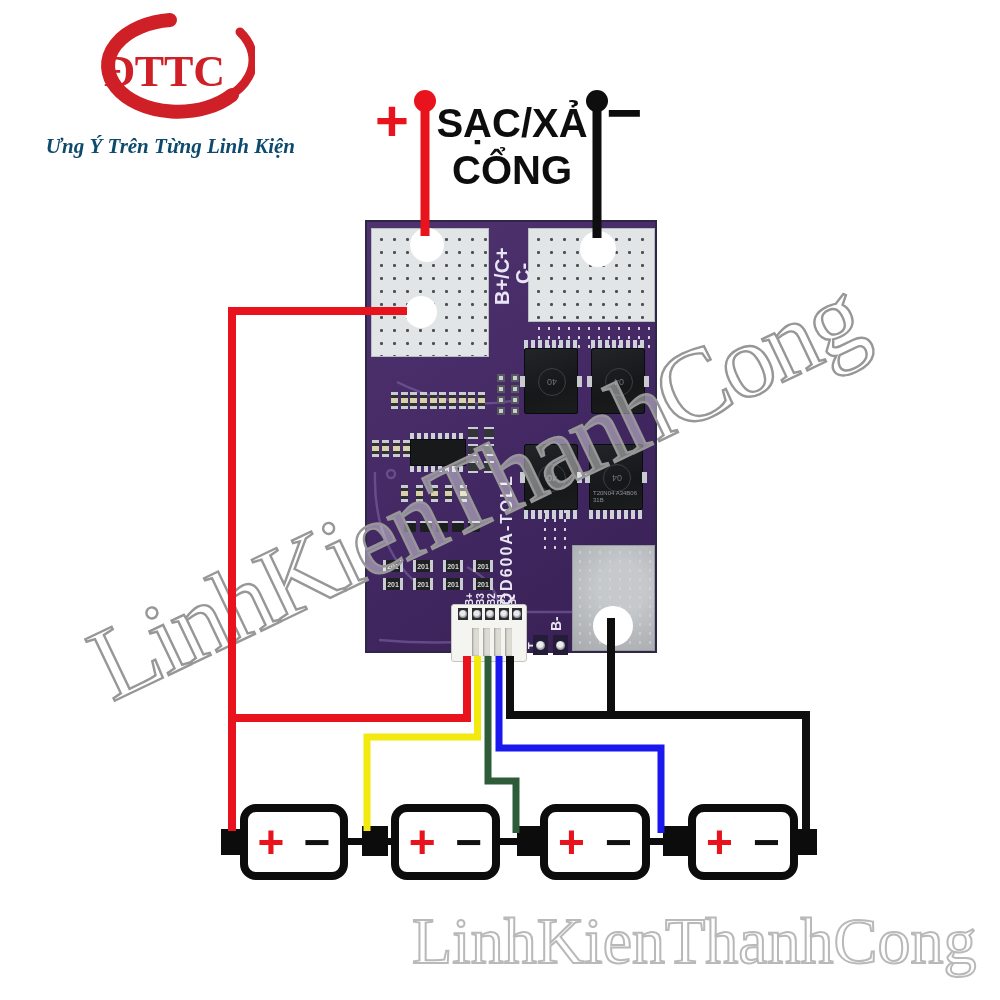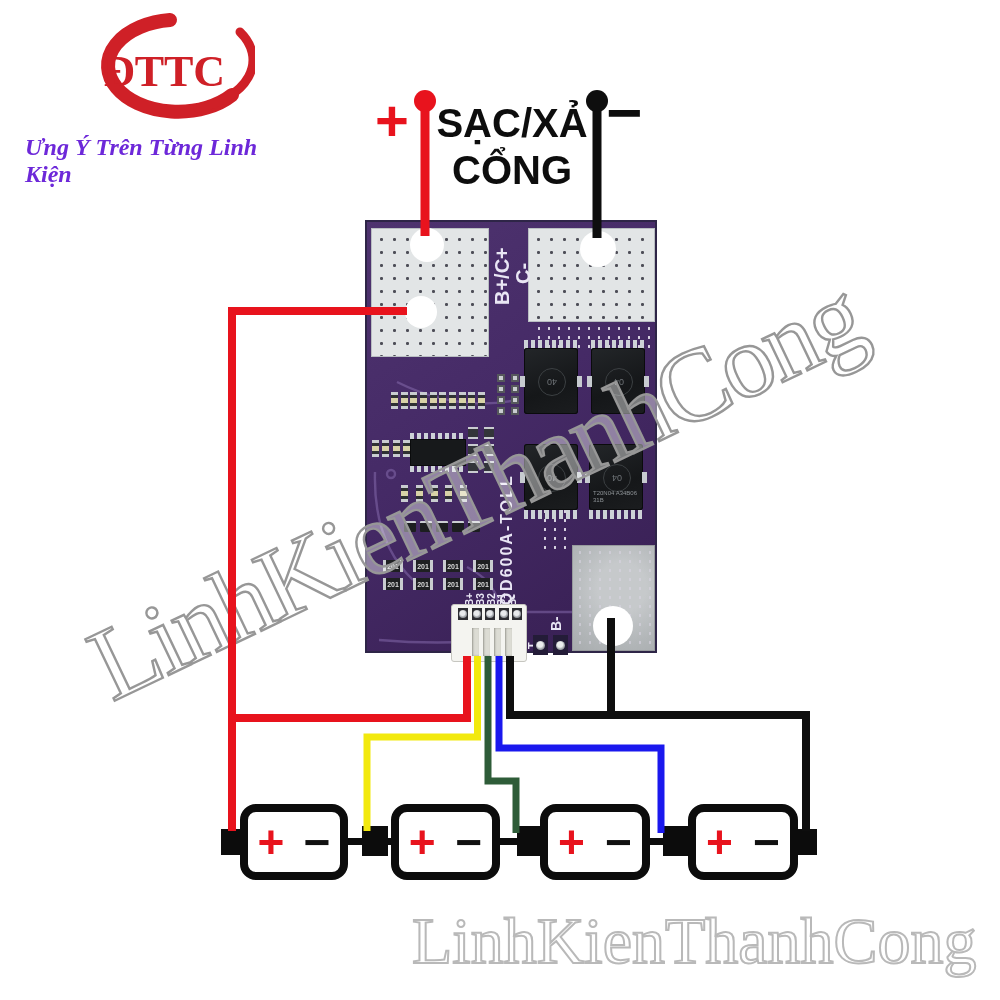--- a/index.html
+++ b/index.html
@@ -2,22 +2,22 @@
 <html><head>
 <meta charset="utf-8">
 <style>
   html,body{margin:0;padding:0;background:#fff;}
   .canvas{position:relative;width:1000px;height:1000px;background:#ffffff;overflow:hidden;
           font-family:"Liberation Sans",sans-serif;}
   .abs{position:absolute;}
 
   
   .logo-wrap{left:25px;top:10px;width:270px;height:160px;}
-  .logo-slogan{left:0;top:124px;width:270px;text-align:left;color:#6d28d9;
-               font-family:"Liberation Serif",serif;font-style:italic;font-weight:bold;font-size:24px;}
+  .logo-slogan{left:0;top:124px;width:270px;text-align:right;color:#0c4a6e;
+               font-family:"Liberation Serif",serif;font-style:italic;font-weight:bold;font-size:21px;}
 
   
   .port-title{left:428px;top:100px;width:168px;text-align:center;color:#0d0d0d;
               font-weight:900;font-size:40px;line-height:47px;letter-spacing:0px;}
   .plus-sym{left:375px;top:92px;color:#e8131d;font-size:58px;font-weight:900;line-height:58px;}
   .minus-sym{left:606px;top:82px;color:#0d0d0d;font-size:62px;font-weight:900;line-height:62px;}
 
   
   .board{left:365px;top:220px;width:292px;height:433px;
          background:linear-gradient(145deg,#4e336f 0%,#452a66 45%,#371f52 100%);

